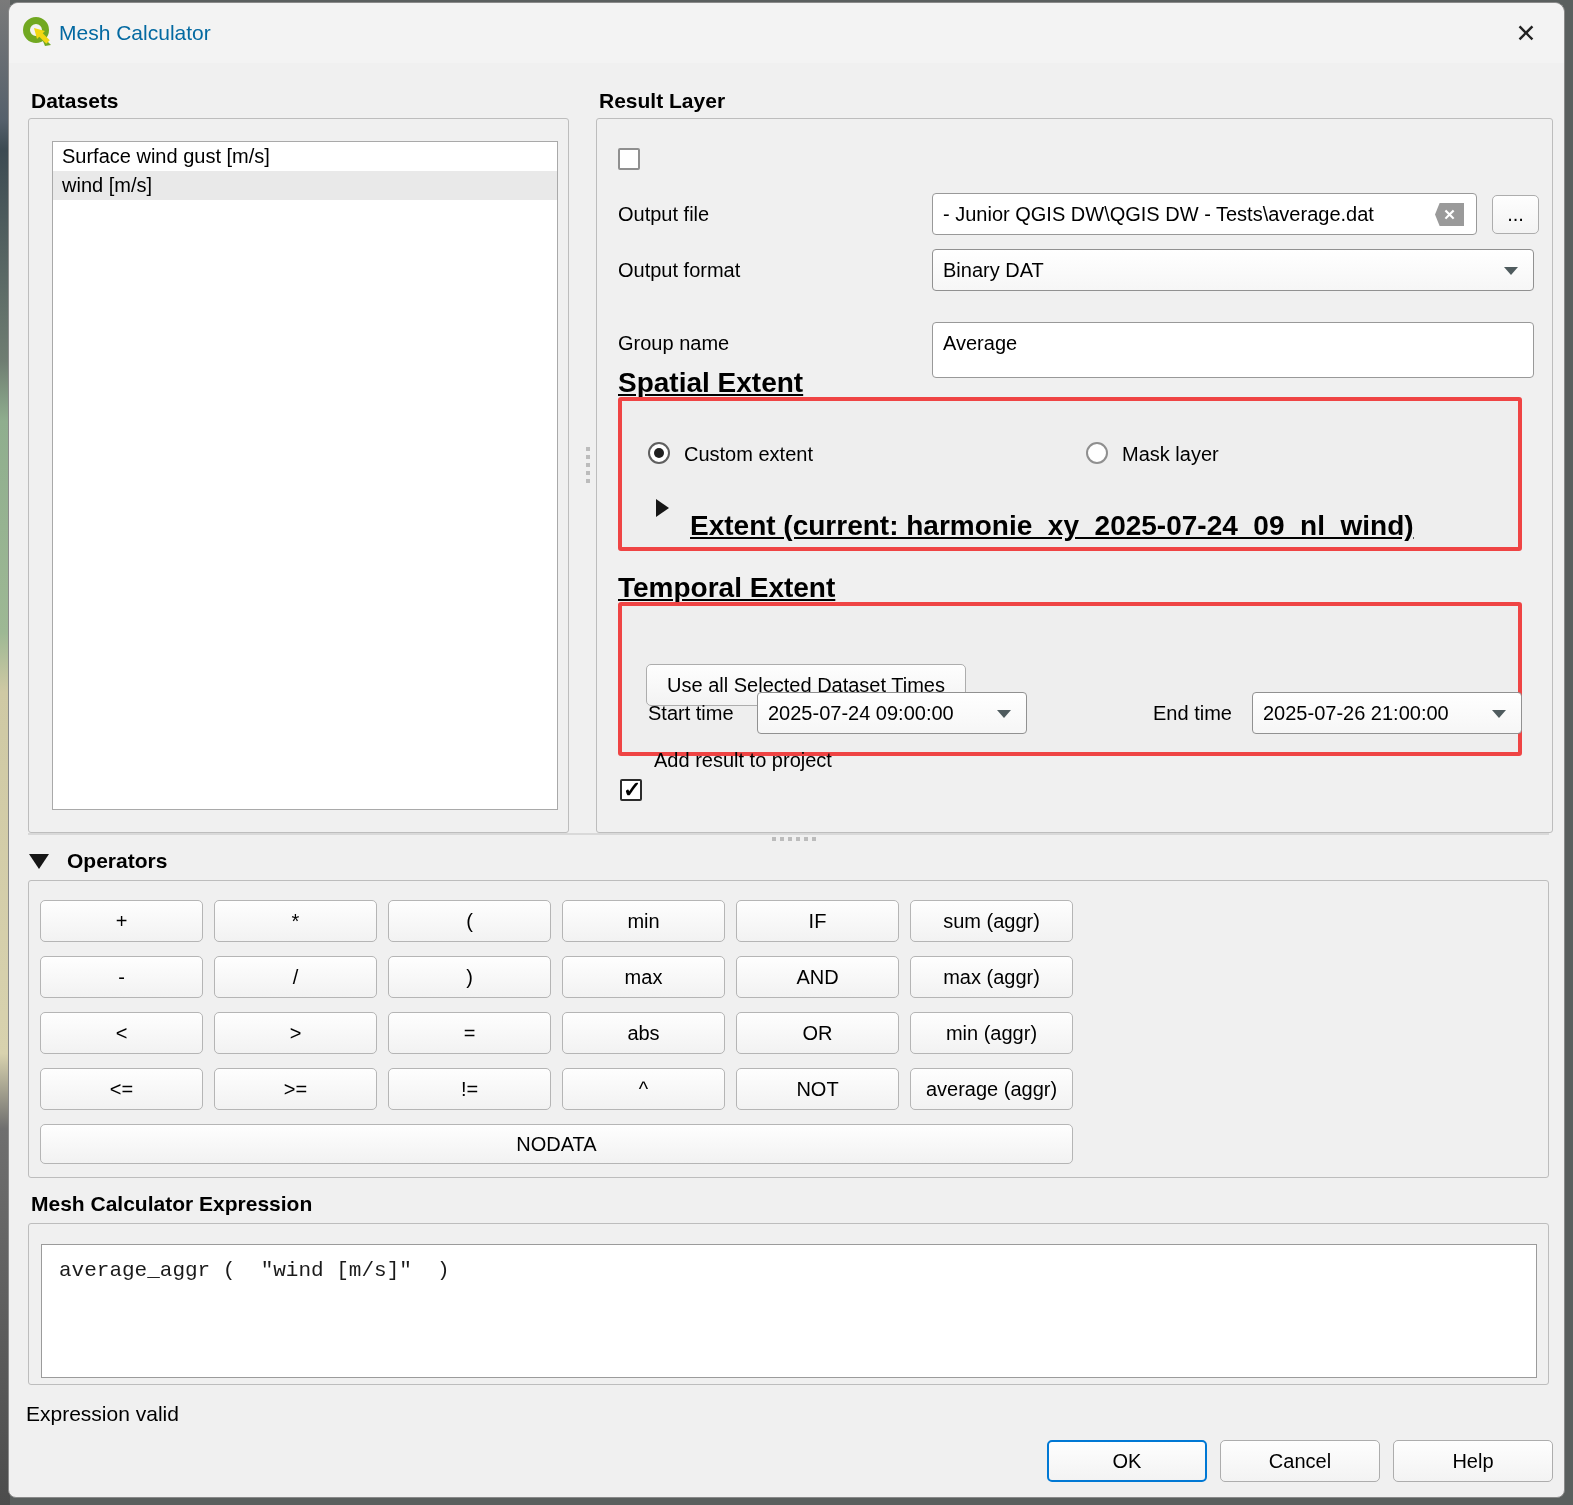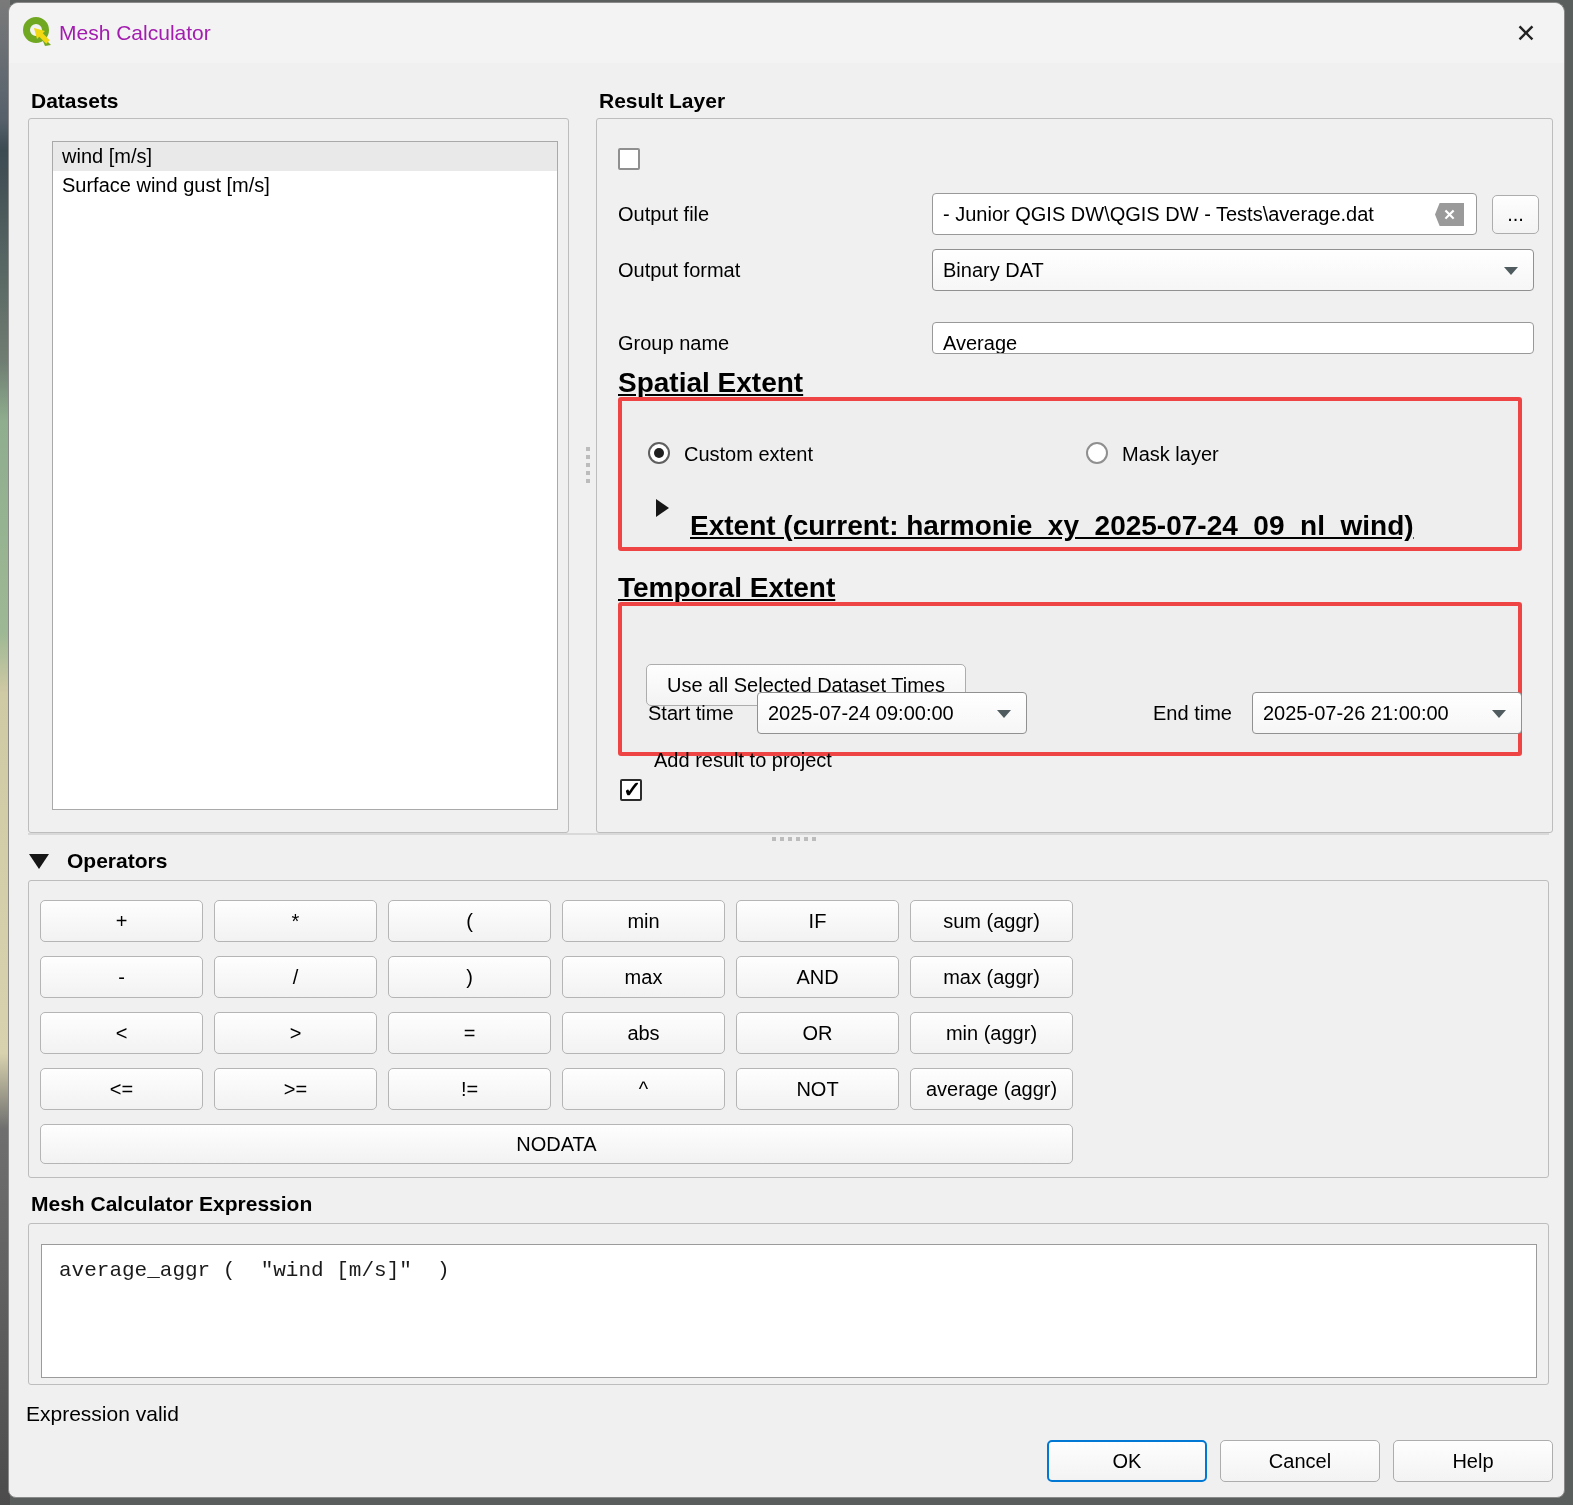--- a/index.html
+++ b/index.html
@@ -16,21 +16,21 @@
   }
   .dialog {
     position:absolute; left:8px; top:2px; width:1557px; height:1496px;
     background:#f0f0f0;
     border:1px solid #8a8a8a;
     border-radius:10px 10px 8px 8px;
   }
   
   .titlebar { position:absolute; left:0; top:0; width:100%; height:60px; background:#f3f3f3; border-radius:10px 10px 0 0; }
   .app-icon { position:absolute; left:12px; top:13px; width:34px; height:34px; }
-  .title-text { position:absolute; left:50px; top:18px; font-size:21px; color:#a21caf; }
+  .title-text { position:absolute; left:50px; top:18px; font-size:21px; color:#0369a1; }
   .close-btn { position:absolute; right:14px; top:10px; width:48px; height:40px; display:flex; align-items:center; justify-content:center; font-size:25px; font-weight:300; color:#222; cursor:default; }
   
   .sec-label { position:absolute; font-size:21px; font-weight:bold; color:#000; }
   
   .panel { position:absolute; border:1px solid #bdbdbd; border-radius:3px; background:#f0f0f0; }
   .panel-left  { left:19px;  top:115px; width:541px; height:715px; }
   .panel-right { left:587px; top:115px; width:957px; height:715px; }
   .listbox {
     position:absolute; left:23px; top:22px; width:506px; height:669px;
     background:#ffffff; border:1px solid #a9a9a9;
@@ -114,22 +114,22 @@
     </svg>
     <div class="title-text">Mesh Calculator</div>
     <div class="close-btn">✕</div>
   </div>
 
   <div class="sec-label" style="left:22px; top:86px;">Datasets</div>
   <div class="sec-label" style="left:590px; top:86px;">Result Layer</div>
 
   <div class="panel panel-left">
     <div class="listbox">
+        <div class="list-item">Surface wind gust [m/s]</div>
         <div class="list-item selected">wind [m/s]</div>
-        <div class="list-item">Surface wind gust [m/s]</div>
       </div>
   </div>
 
   <div class="split-dots-v" style="left:577px; top:444px;">
     <div class="dot"></div>
       <div class="dot"></div>
       <div class="dot"></div>
       <div class="dot"></div>
       <div class="dot"></div>
   </div>
@@ -145,21 +145,21 @@
     </div>
     <div class="btn" style="left:895px; top:76px; width:47px; height:39px;">...</div>
 
     <div class="lbl" style="left:21px; top:140px;">Output format</div>
     <div class="combo" style="left:335px; top:130px; width:602px; height:42px;">
       <span>Binary DAT</span>
       <span class="combo-arrow"></span>
     </div>
 
     <div class="lbl" style="left:21px; top:213px;">Group name</div>
-    <div class="field" style="left:335px; top:203px; width:602px; height:32px;">
+    <div class="field" style="left:335px; top:203px; width:602px; height:56px;">
       <span>Average</span>
     </div>
 
     <div class="bold-inline" style="left:21px; top:248px;">Spatial Extent</div>
 
     <div class="groupbox" style="left:21px; top:278px; width:904px; height:154px;">
       <div class="radio on" style="left:26px; top:41px;"></div>
       <div class="lbl" style="left:62px; top:42px;">Custom extent</div>
       <div class="radio" style="left:464px; top:41px;"></div>
       <div class="lbl" style="left:500px; top:42px;">Mask layer</div>

